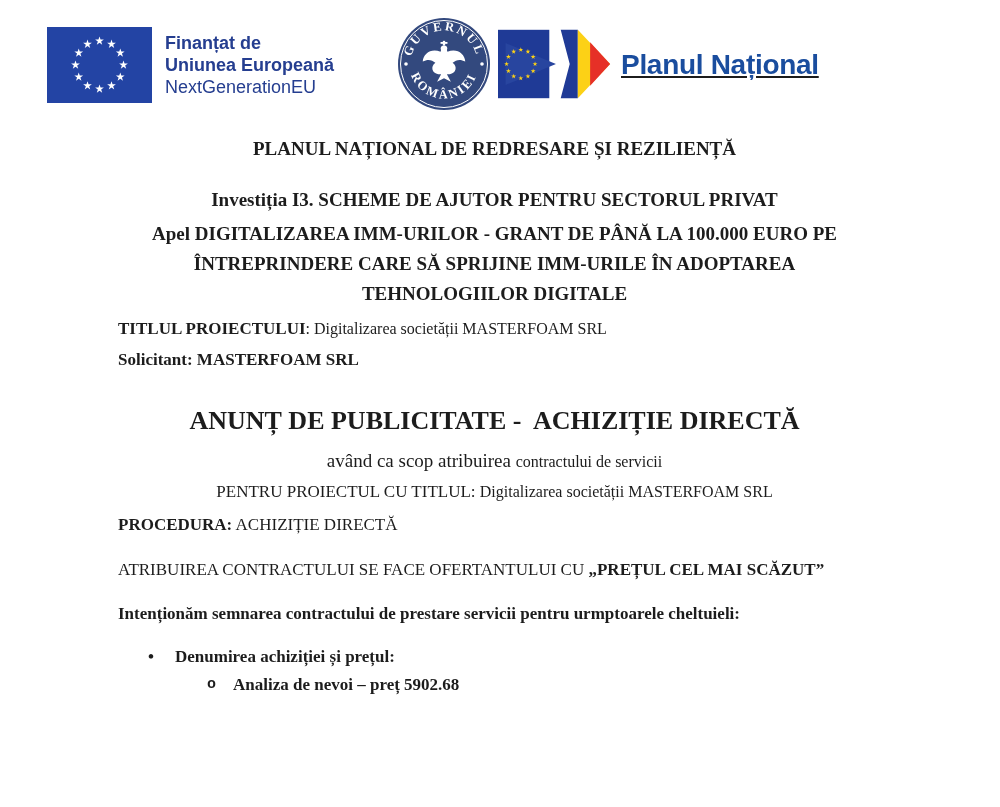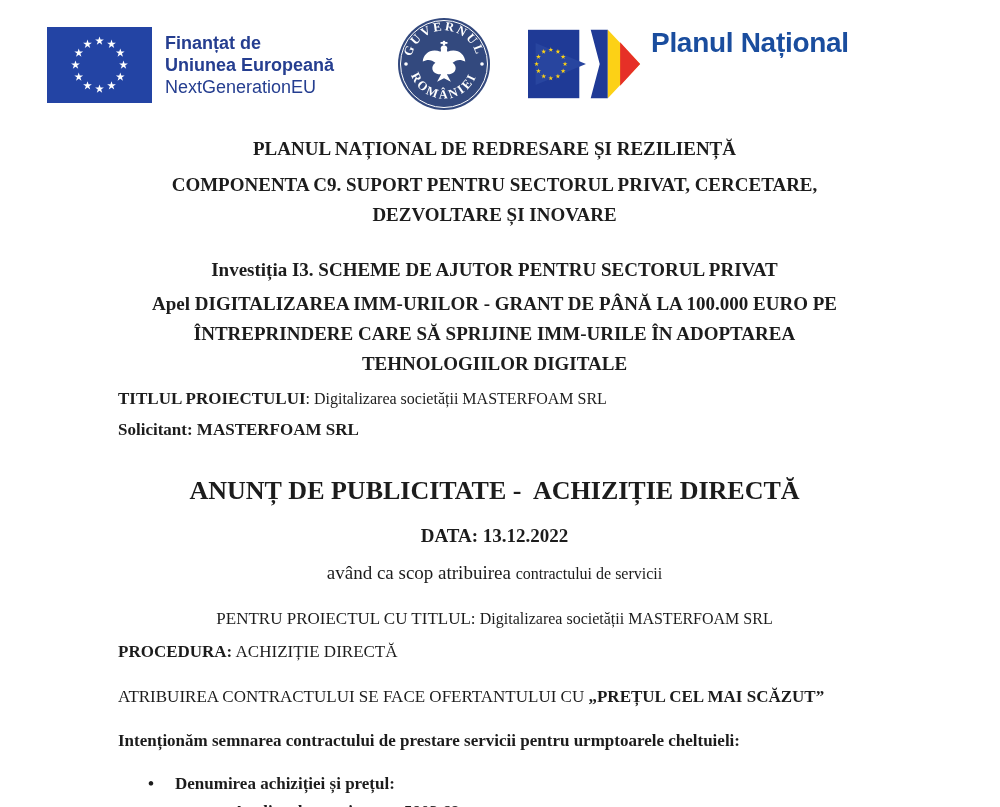--- a/index.html
+++ b/index.html
@@ -20,21 +20,21 @@
     font-family:"Liberation Serif", serif;color:var(--ink);
   }
   
   .logo-eu{position:absolute;left:47px;top:27px;display:flex;align-items:center;}
   .logo-eu .txt{
     margin-left:13px;font-family:"Liberation Sans", sans-serif;
     color:var(--eu-text-blue);font-size:18px;line-height:22px;font-weight:bold;
   }
   .logo-eu .txt .light{font-weight:normal;}
   .logo-gov{position:absolute;left:396px;top:16px;}
-  .logo-pnrr{position:absolute;left:528px;top:27px;display:flex;align-items:flex-start;}
+  .logo-pnrr{position:absolute;left:498px;top:27px;display:flex;align-items:center;text-decoration:underline;}
   .logo-pnrr .txt{
     margin-left:9px;font-family:"Liberation Sans", sans-serif;
     color:var(--pnrr-text-blue);font-size:28px;line-height:31px;font-weight:bold;
     letter-spacing:-0.3px;white-space:nowrap;
   }
   .seal-text{
     font-family:"Liberation Serif", serif;font-weight:bold;
     font-size:12.5px;letter-spacing:2.4px;fill:#ffffff;
   }
   .f-euflag{fill:var(--eu-flag-blue);}
@@ -47,21 +47,21 @@
   .no-fill{fill:none;}
   
   .doc{position:absolute;left:118px;right:129px;top:138px;}
   .c{text-align:center;}
   .b{font-weight:bold;}
   .h19{font-size:19px;line-height:22px;font-weight:bold;}
   .h19m{font-size:19px;line-height:30px;font-weight:bold;}
   .t17{font-size:17px;line-height:23px;}
   .ann{font-size:26px;line-height:28px;font-weight:bold;white-space:pre-wrap;}
   .mt8{margin-top:8px;}   .mt10{margin-top:10px;} .mt13{margin-top:29px;}
-  .mt14{margin-top:14px;} .mt15{margin-top:22px;} .mt20{margin-top:20px;}
+  .mt14{margin-top:14px;} .mt15{margin-top:7px;} .mt20{margin-top:20px;}
   .mt21{margin-top:21px;} .mt22{margin-top:22px;} .mt36{margin-top:36px;}
   .sz16{font-size:16px;}
   .li{display:flex;font-weight:bold;font-size:17px;line-height:23px;}
   .li .marker{flex:0 0 auto;text-align:left;}
   .li1{padding-left:30px;margin-top:20px;}
   .li1 .marker{width:27px;}
   .li2{padding-left:89px;margin-top:5px;}
   .li2 .marker{width:26px;font-family:"Liberation Mono", monospace;font-size:15px;}
 </style>
 </head>
@@ -142,29 +142,27 @@
     <polygon class="f-yellow" points="84,2 118,38 84,74"></polygon>
     <polygon class="f-red" points="97,15 118,38 97,61"></polygon>
   </svg>
   <div class="txt">
     <div>Planul Național</div>
   </div>
 </div>
 
 <div class="doc">
   <p class="h19 c">PLANUL NAȚIONAL DE REDRESARE ȘI REZILIENȚĂ</p>
-  <p class="h19m c mt10">COMPONENTA C9. SUPORT PENTRU SECTORUL PRIVAT, CERCETARE, DEZVOLTARE ȘI INOVARE</p>
   <p class="h19 c mt13">Investiția I3. SCHEME DE AJUTOR PENTRU SECTORUL PRIVAT</p>
   <p class="h19m c mt8">Apel DIGITALIZAREA IMM-URILOR - GRANT DE PÂNĂ LA 100.000 EURO PE ÎNTREPRINDERE CARE SĂ SPRIJINE IMM-URILE ÎN ADOPTAREA TEHNOLOGIILOR DIGITALE</p>
 
   <p class="t17 mt8"><span class="b">TITLUL PROIECTULUI</span><span class="sz16">: Digitalizarea societății MASTERFOAM SRL</span></p>
   <p class="t17 b mt8">Solicitant: MASTERFOAM SRL</p>
 
   <p class="ann c mt36">ANUNȚ DE PUBLICITATE -  ACHIZIȚIE DIRECTĂ</p>
-  <p class="h19 c mt20">DATA: 13.12.2022</p>
 
   <p class="c mt14" style="font-size:19px;line-height:23px;"><span>având ca scop atribuirea </span><span class="sz16">contractului de servicii</span></p>
 
   <p class="t17 c mt15"><span>PENTRU PROIECTUL CU TITLUL: </span><span class="sz16">Digitalizarea societății MASTERFOAM SRL</span></p>
 
   <p class="t17 mt10"><span class="b">PROCEDURA:</span><span> ACHIZIȚIE DIRECTĂ</span></p>
 
   <p class="t17 mt22"><span>ATRIBUIREA CONTRACTULUI SE FACE OFERTANTULUI CU </span><span class="b">„PREȚUL CEL MAI SCĂZUT”</span></p>
 
   <p class="t17 b mt21">Intenționăm semnarea contractului de prestare servicii pentru urmptoarele cheltuieli:</p>

